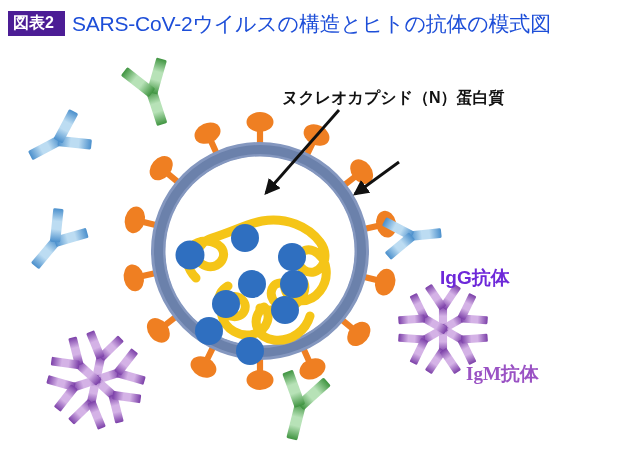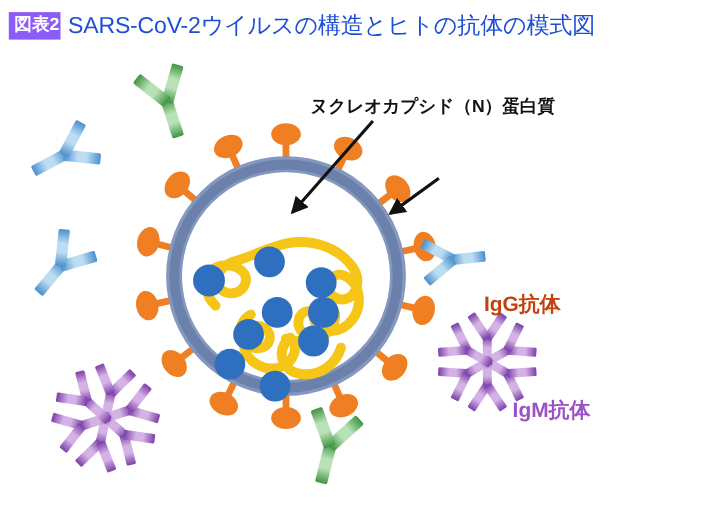--- a/index.html
+++ b/index.html
@@ -9,40 +9,40 @@
     font-family:"Liberation Sans","DejaVu Sans",sans-serif;
     -webkit-font-smoothing:antialiased;
   }
   
   #title-bar{
     position:absolute;left:0;top:0;width:640px;height:46px;
     display:flex;align-items:center;gap:7px;
     padding-left:8px;box-sizing:border-box;
   }
   #fig-badge{
-    background:#8b5cf6;color:#ffffff;
+    background:#4c1d95;color:#ffffff;
     font-size:16px;font-weight:700;line-height:1;
-    padding:4px 1px 5px 5px;letter-spacing:0px;
+    padding:4px 11px 5px 5px;letter-spacing:0px;
     white-space:nowrap;
   }
   #title-text{
     color:#1d4ed8;font-size:21px;font-weight:400;
     line-height:1;white-space:nowrap;letter-spacing:-0.2px;
   }
   
   #figure{
     position:absolute;left:0;top:46px;width:640px;height:422px;
   }
   #figure svg{display:block;}
   .lbl{
     position:absolute;white-space:nowrap;line-height:1;
   }
   .lbl-dark{color:#111111;font-size:16px;font-weight:700;}
-  .lbl-igg{color:#c2410c;font-size:19px;font-weight:700;}
-  .lbl-igm{color:#9a52c4;font-size:19px;font-weight:700;}
+  .lbl-igg{color:#6d28d9;font-size:19px;font-weight:700;}
+  .lbl-igm{color:#9a52c4;font-size:19px;font-weight:700;font-family:Liberation Serif, serif;}
   #lbl-n{left:282px;top:44px;}
   #lbl-s{left:375px;top:86px;}
   #lbl-igg{left:440px;top:222px;}
   #lbl-igm{left:466px;top:318px;}
 </style>
 </head>
 <body>
 
 <div id="title-bar">
   <span id="fig-badge">図表2</span>

